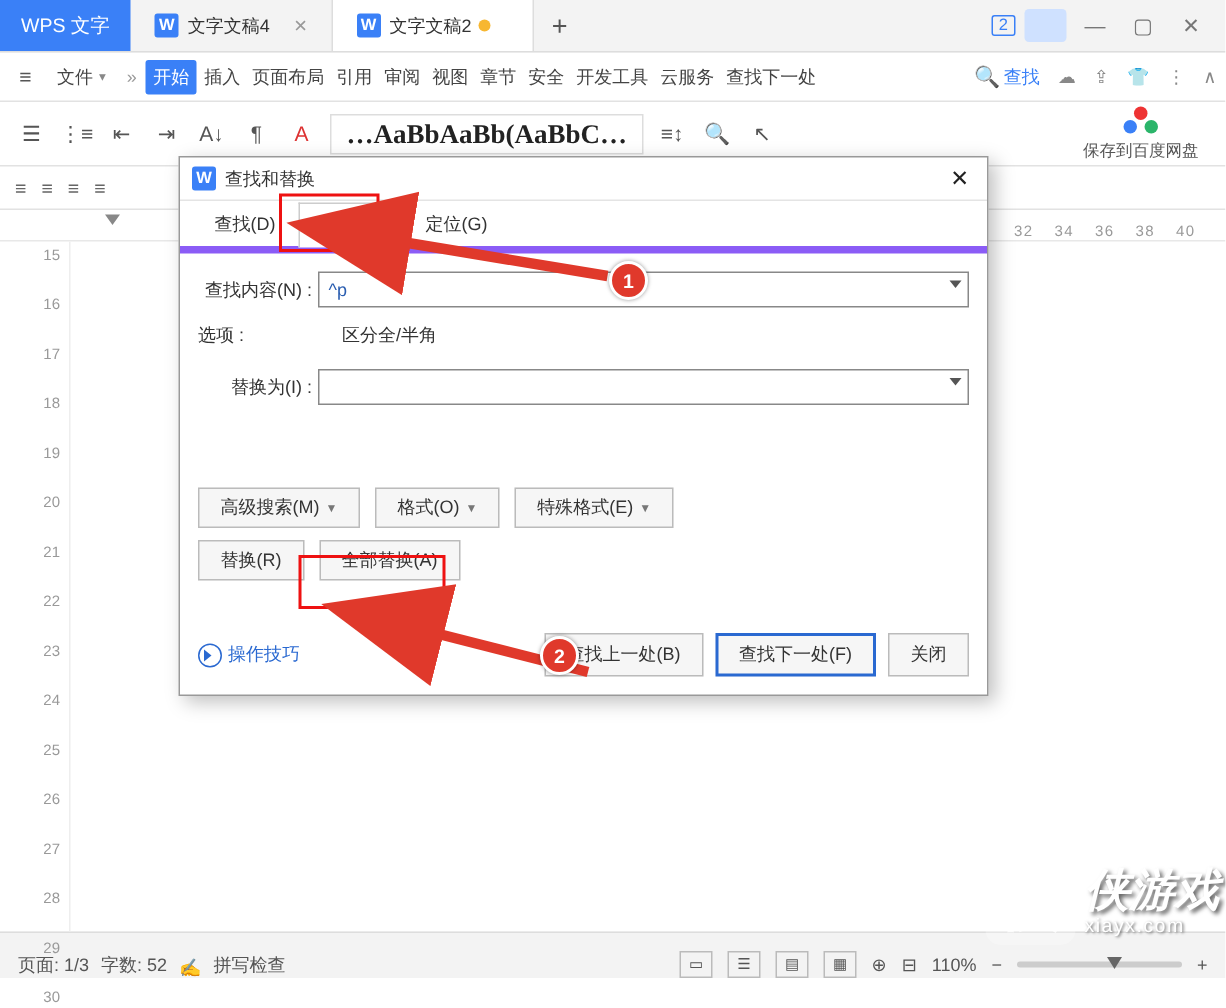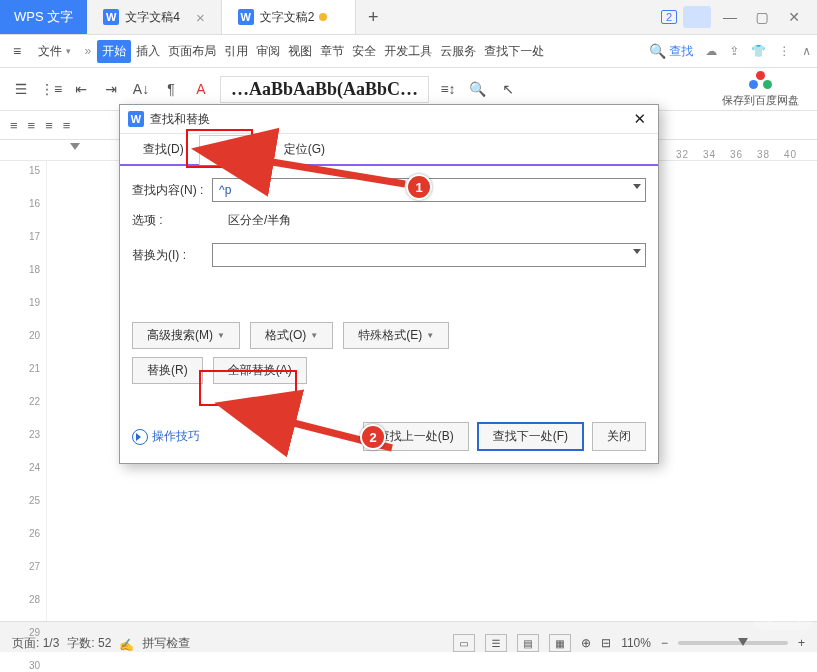--- a/index.html
+++ b/index.html
@@ -118,29 +118,29 @@
     background:#fff; border:1px solid #999;
     box-shadow: 4px 4px 12px rgba(0,0,0,.25);
   }
   .dlg-title {
     height:28px; display:flex; align-items:center; padding:0 8px; gap:6px;
     border-bottom:1px solid #e4e4e4;
   }
   .dlg-close { margin-left:auto; font-size:15px; color:#222; padding:0 4px;}
   .dlg-tabs {
     height:30px; display:flex; align-items:flex-end; padding:0 8px; gap:0;
-    border-bottom:2px solid #8b5cf6;
+    border-bottom:5px solid #8b5cf6;
     text-align:center;
   }
   .dlg-tab { padding:6px 14px; border:1px solid transparent;
     border-bottom:none; cursor:pointer;}
   .dlg-tab.active { border-color:#ccc; background:#fff; position:relative; top:1px;}
   .dlg-body { padding: 12px 12px 8px;}
   .row { display:flex; align-items:center; margin-bottom:10px; gap:4px;}
-  .row label { width:76px; text-align:left;}
+  .row label { width:76px; text-align:right;}
   .input-box {
     flex:1; height:22px; border:1px solid #888; display:flex; align-items:center;
     padding:0 6px; position:relative;
   }
   .caret-down {
     position:absolute; right:4px; top:5px; width:0;height:0;
     border-left:4px solid transparent; border-right:4px solid transparent;
     border-top:5px solid #555;
   }
   .opt-row { display:flex; gap:20px; margin:6px 0 14px;}
@@ -410,13 +410,17 @@
     </marker>
   </defs>
   <line x1="405" y1="184" x2="260" y2="160" stroke="#e0392b" stroke-width="7" marker-end="url(#ah)"></line>
   <line x1="392" y1="448" x2="282" y2="420" stroke="#e0392b" stroke-width="7" marker-end="url(#ah)"></line>
 </svg>
 <div class="bubble bub1">1</div>
 <div class="bubble bub2">2</div>
 
 <div class="watermark">
   <div class="wm-logo">侠</div>
+  <div class="wm-text">
+    <span class="wm-cn">侠游戏</span>
+    <span class="wm-en">xiayx.com</span>
+  </div>
 </div>
 
 </body></html>

